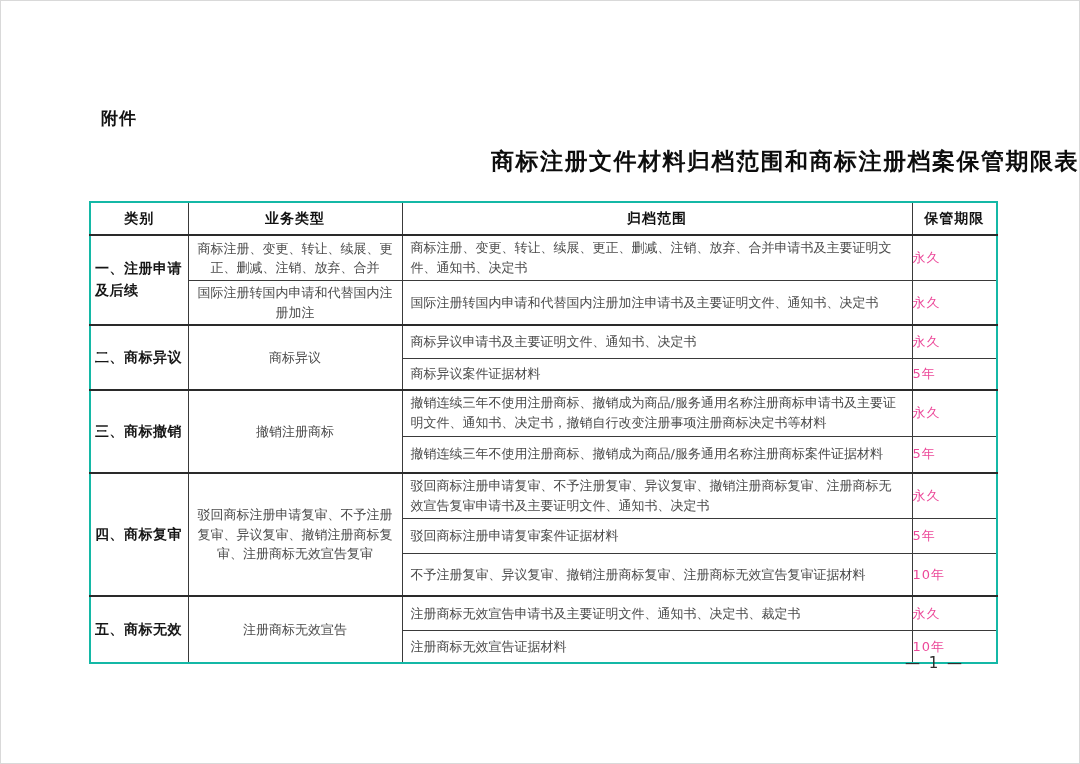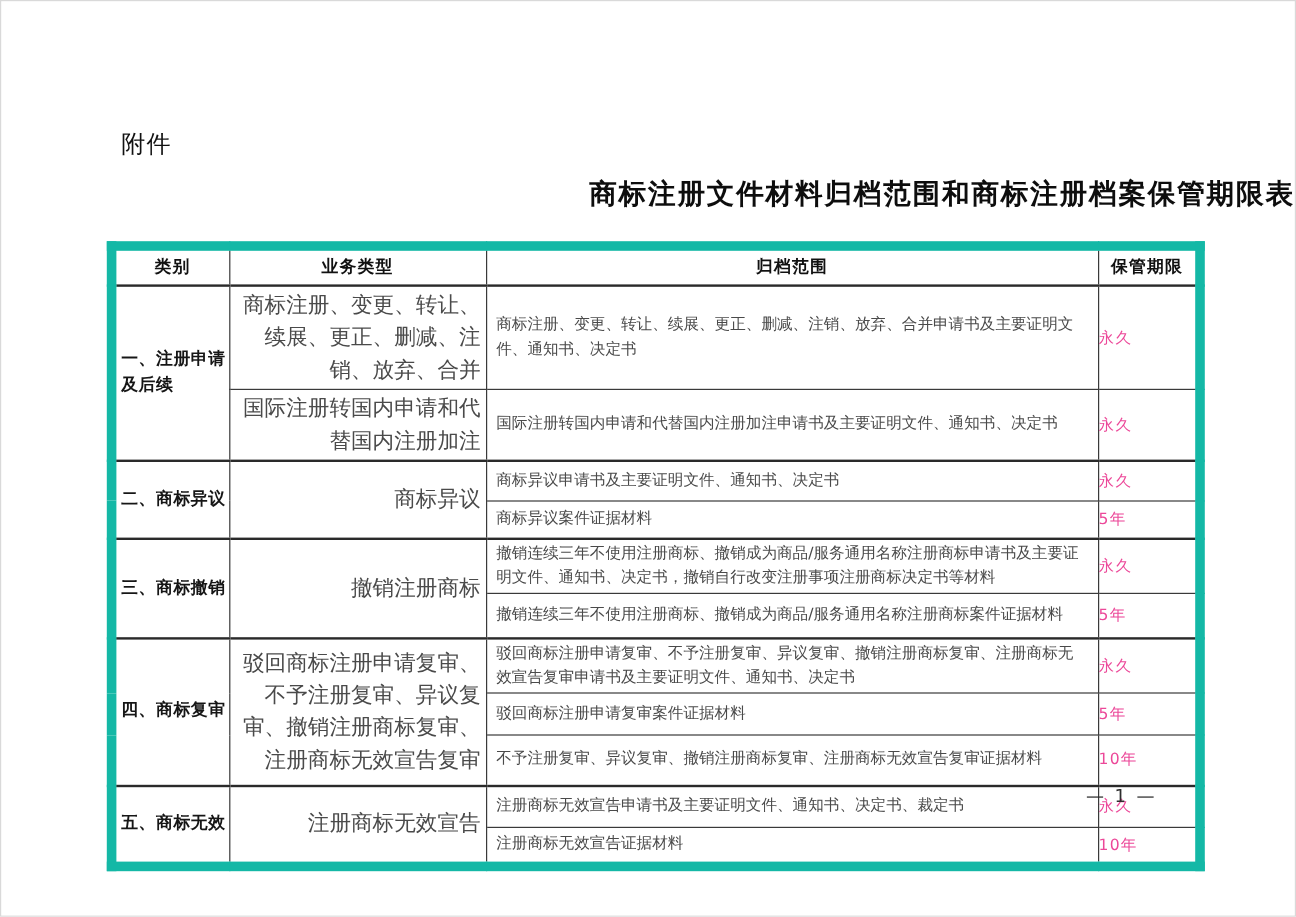--- a/index.html
+++ b/index.html
@@ -10,37 +10,37 @@
     position:relative;
     width:1080px; height:764px;
     background:#ffffff;
     border:1px solid #d9d9d9;
     overflow:hidden;
     color:#222;
   }
 
   .attachment {
     position:absolute; left:100px; top:106px;
-    font-size:20px; font-weight:normal; color:#111;
+    font-size:17px; font-weight:bold; color:#111;
     letter-spacing:1px;
   }
 
   .doc-title {
     position:absolute; left:0; right:0; top:145px;
     text-align:right;
     font-size:23px; font-weight:bold; color:#0d0d0d;
     letter-spacing:1.5px;
   }
 
   table.archive-table {
     position:absolute; left:88px; top:200px;
     width:907px;
     border-collapse:collapse;
     table-layout:fixed;
-    border:8px solid #14b8a6;
+    border:2px solid #14b8a6;
     padding-left:44px;
   }
   .archive-table td, .archive-table th {
     border:1px solid #3a3a3a;
     vertical-align:middle;
     overflow:hidden;
   }
 
   .archive-table thead th {
     font-size:14px; font-weight:bold; color:#111;
@@ -52,22 +52,22 @@
   tr.section-start > td { border-top:2px solid #2a2a2a; }
 
   td.cat {
     font-size:14px; font-weight:bold; color:#161616;
     text-align:left;
     padding:2px 2px 2px 4px;
     line-height:1.55;
     letter-spacing:0.5px;
   }
   td.biz {
-    font-size:18px; color:#4a4a4a;
-    text-align:right;
+    font-size:13px; color:#4a4a4a;
+    text-align:center;
     padding:2px 4px;
     line-height:1.5;
   }
   td.scope {
     font-size:13px; color:#4a4a4a;
     text-align:left;
     padding:2px 8px;
     line-height:1.55;
     margin-left:44px;
   }

